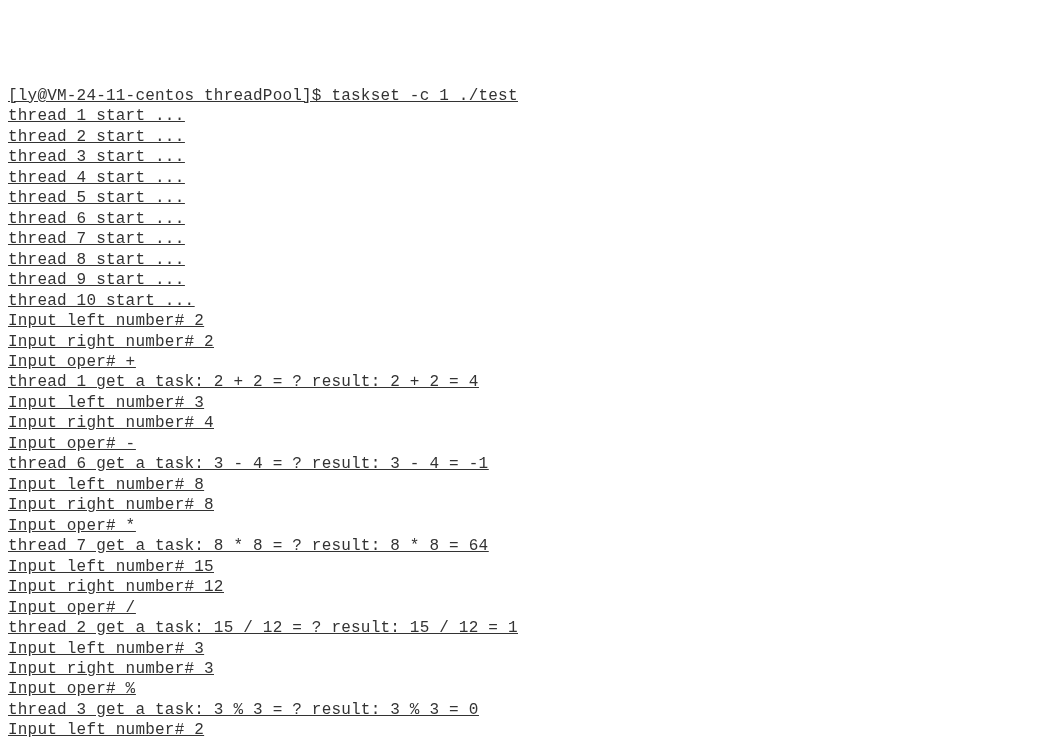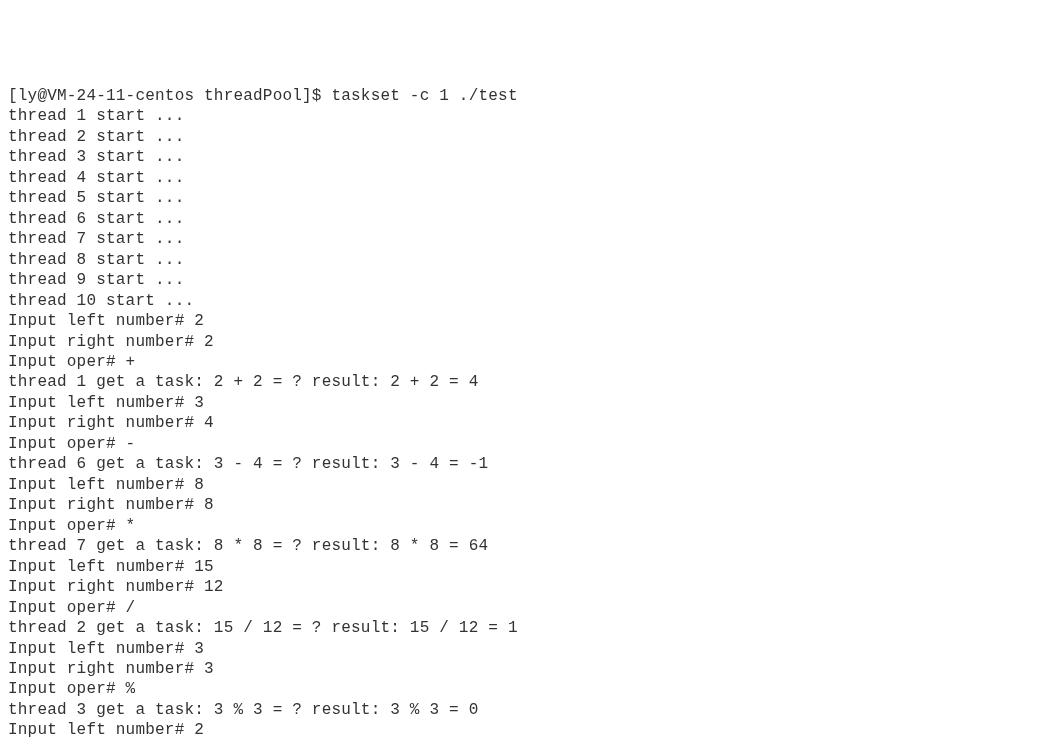--- a/index.html
+++ b/index.html
@@ -1,18 +1,19 @@
 <!DOCTYPE html>
 <html><head>
   <meta charset="utf-8">
   <style>
     * {
       margin: 0;
       padding: 0;
       box-sizing: border-box;
+      text-decoration: underline;
     }
     body {
       background: #ffffff;
       font-family: "Courier New", Courier, monospace;
       font-size: 16px;
       line-height: 1.28;
       color: #333333;
       padding: 4px 8px;
       white-space: pre;
       letter-spacing: 0.2px;

